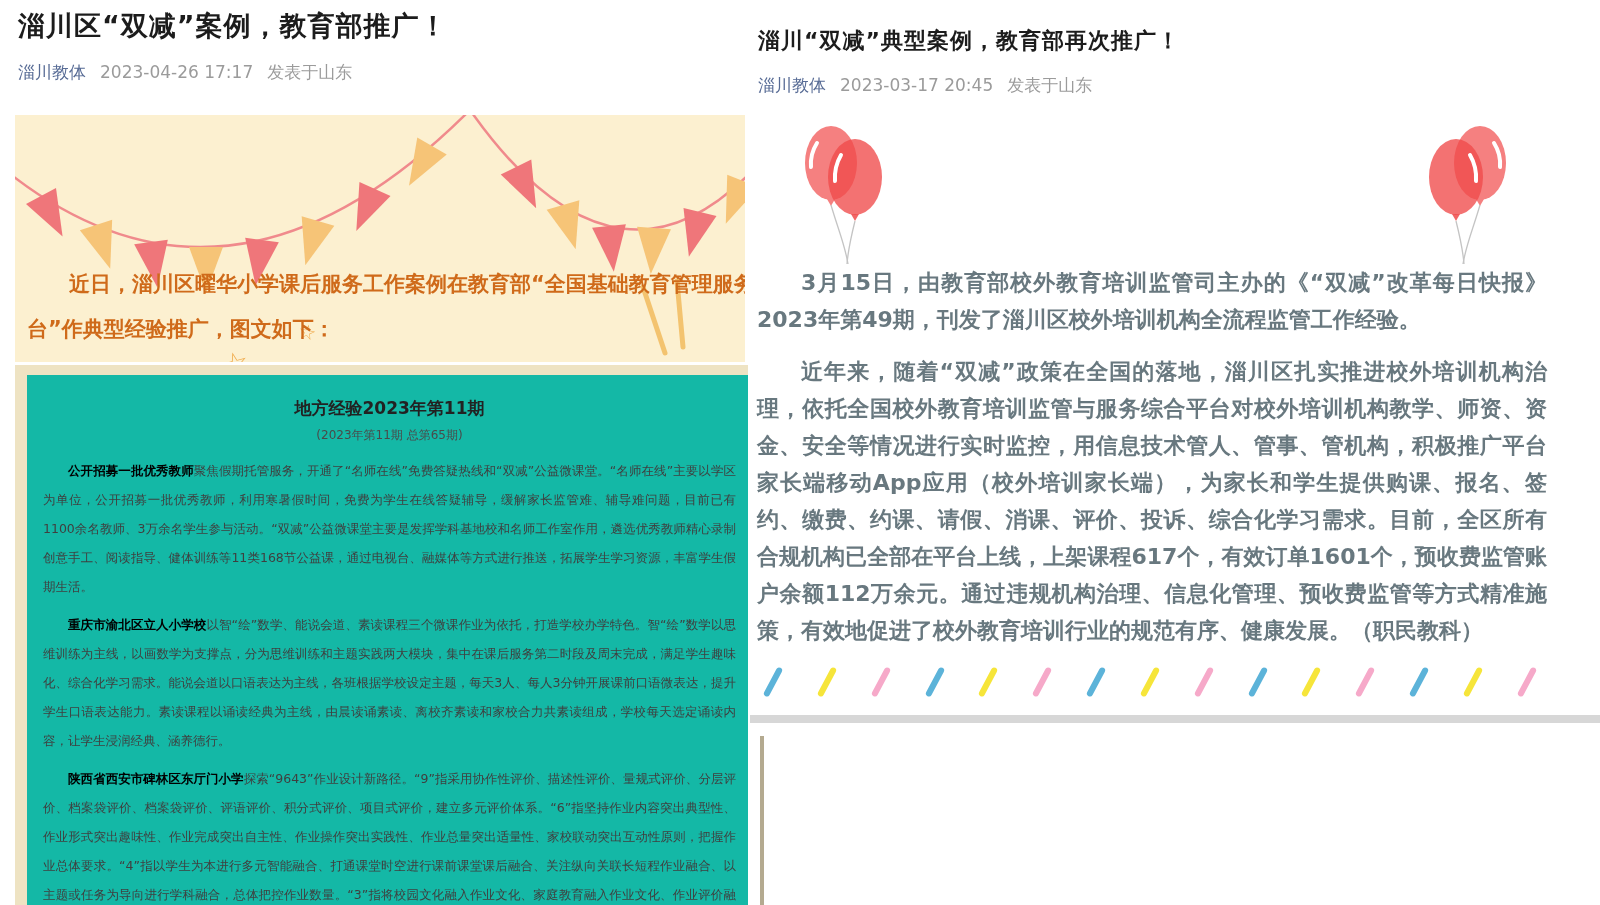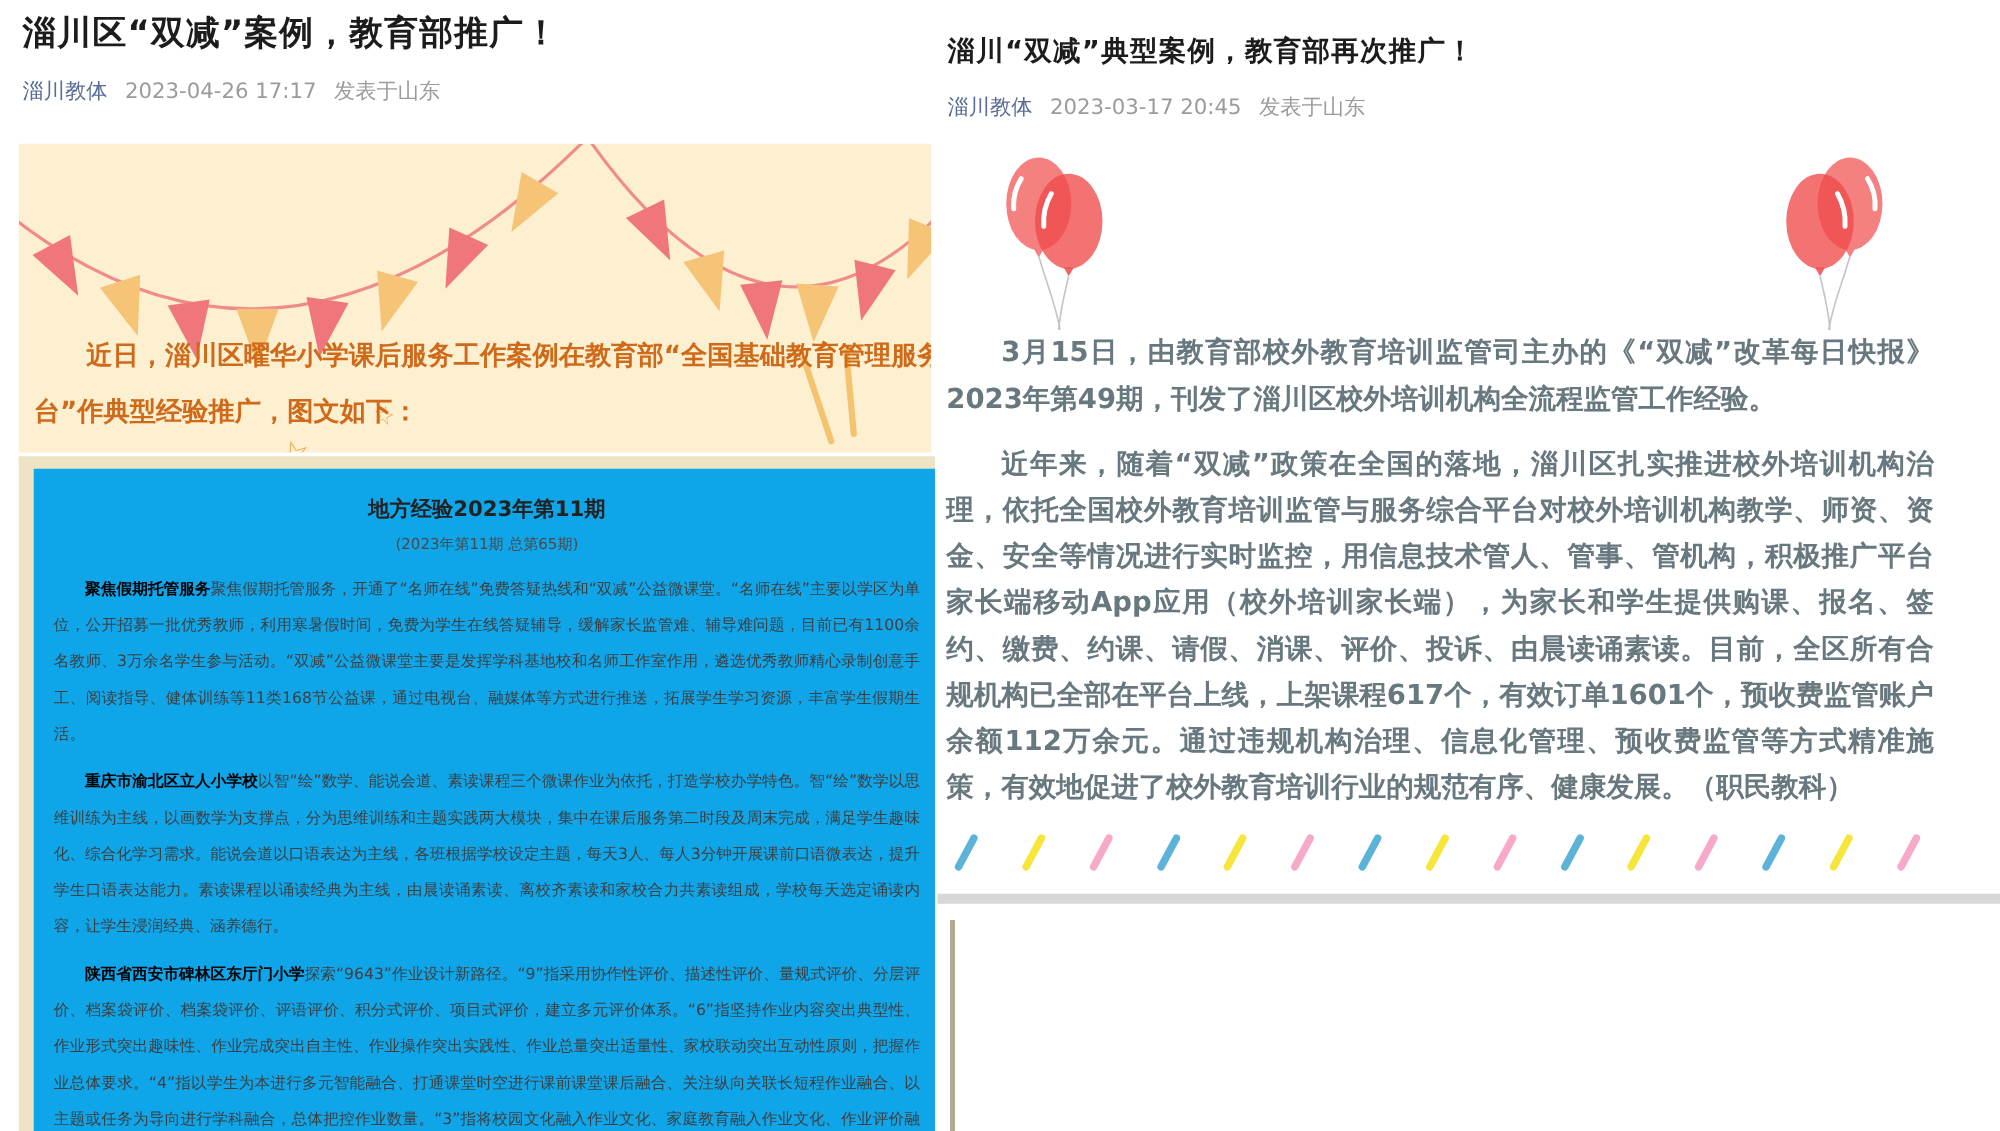--- a/index.html
+++ b/index.html
@@ -18,21 +18,21 @@
   .banner { position:absolute; left:15px; top:115px; width:730px; height:247px;
             background:#fcf0d0; overflow:hidden; }
   .banner svg { position:absolute; left:0; top:0; }
   .banner-text { position:absolute; left:12px; right:0; bottom:10px;
                  color:#cf6a1a; font-weight:bold; font-size:21px; line-height:45px; }
   .banner-text .bl1 { text-indent:2em; white-space:nowrap; overflow:hidden; }
   .banner-text .bl2 { white-space:nowrap; overflow:hidden; }
 
   .document { position:absolute; left:15px; top:365px; width:733px; height:540px;
               background:#eee3c3; overflow:hidden; }
-  .page { position:absolute; left:12px; top:10px; right:0; bottom:0; background:#0ea5e9;
+  .page { position:absolute; left:12px; top:10px; right:0; bottom:0; background:#14b8a6;
           padding:14px 12px 0 16px; font-size:12.5px; line-height:29px; color:#3f3f3f;
           text-align:justify; }
   .doc-title { text-align:center; font-weight:bold; font-size:17px; color:#222; line-height:30px; margin-top:4px; }
   .doc-sub { text-align:center; font-size:12px; color:#4a4a4a; line-height:24px; margin-bottom:6px; }
   .doc-para { text-indent:2em; margin-top:9px; }
   .doc-para b { color:#000; }
 
   
   .right-article { position:absolute; left:753px; top:0; width:847px; height:905px; background:#fff; }
   .right-article h1 { margin:26px 50px 0 5px; font-size:22px; font-weight:bold; color:#1c1c1c; letter-spacing:1px; }
@@ -106,21 +106,21 @@
       <div class="bl1">近日，淄川区曜华小学课后服务工作案例在教育部“全国基础教育管理服务平</div>
       <div class="bl2">台”作典型经验推广，图文如下：</div>
     </div>
   </div>
 
   <div class="document">
     <div class="page">
       <div class="doc-title">地方经验2023年第11期</div>
       <div class="doc-sub">(2023年第11期 总第65期)</div>
 
-      <p class="doc-para"><b>聚焦假期托管服务</b><span>聚焦假期托管服务，开通了“名师在线”免费答疑热线和“双减”公益微课堂。“名师在线”主要以学区为单位，公开招募一批优秀教师，利用寒暑假时间，免费为学生在线答疑辅导，缓解家长监管难、辅导难问题，目前已有1100余名教师、3万余名学生参与活动。“双减”公益微课堂主要是发挥学科基地校和名师工作室作用，遴选优秀教师精心录制创意手工、阅读指导、健体训练等11类168节公益课，通过电视台、融媒体等方式进行推送，拓展学生学习资源，丰富学生假期生活。</span></p>
+      <p class="doc-para"><b>公开招募一批优秀教师</b><span>聚焦假期托管服务，开通了“名师在线”免费答疑热线和“双减”公益微课堂。“名师在线”主要以学区为单位，公开招募一批优秀教师，利用寒暑假时间，免费为学生在线答疑辅导，缓解家长监管难、辅导难问题，目前已有1100余名教师、3万余名学生参与活动。“双减”公益微课堂主要是发挥学科基地校和名师工作室作用，遴选优秀教师精心录制创意手工、阅读指导、健体训练等11类168节公益课，通过电视台、融媒体等方式进行推送，拓展学生学习资源，丰富学生假期生活。</span></p>
 
       <p class="doc-para"><b>重庆市渝北区立人小学校</b><span>以智“绘”数学、能说会道、素读课程三个微课作业为依托，打造学校办学特色。智“绘”数学以思维训练为主线，以画数学为支撑点，分为思维训练和主题实践两大模块，集中在课后服务第二时段及周末完成，满足学生趣味化、综合化学习需求。能说会道以口语表达为主线，各班根据学校设定主题，每天3人、每人3分钟开展课前口语微表达，提升学生口语表达能力。素读课程以诵读经典为主线，由晨读诵素读、离校齐素读和家校合力共素读组成，学校每天选定诵读内容，让学生浸润经典、涵养德行。</span></p>
 
       <p class="doc-para"><b>陕西省西安市碑林区东厅门小学</b><span>探索“9643”作业设计新路径。“9”指采用协作性评价、描述性评价、量规式评价、分层评价、档案袋评价、档案袋评价、评语评价、积分式评价、项目式评价，建立多元评价体系。“6”指坚持作业内容突出典型性、作业形式突出趣味性、作业完成突出自主性、作业操作突出实践性、作业总量突出适量性、家校联动突出互动性原则，把握作业总体要求。“4”指以学生为本进行多元智能融合、打通课堂时空进行课前课堂课后融合、关注纵向关联长短程作业融合、以主题或任务为导向进行学科融合，总体把控作业数量。“3”指将校园文化融入作业文化、家庭教育融入作业文化、作业评价融入到作业文化，促进作业管理规范化。</span></p>
 
     </div>
   </div>
 </div>
 
 <div class="right-article">
@@ -147,21 +147,21 @@
       <ellipse cx="64" cy="60" rx="27" ry="38" fill="#ef4a4a" fill-opacity="0.78"></ellipse>
       <path d="M 50 38 q -7 12 -6 26" fill="none" stroke="#ffffff" stroke-width="4" stroke-linecap="round"></path>
       <polygon points="60,97 68,97 64,104" fill="#ef4a4a" fill-opacity="0.85"></polygon>
       <path d="M 40 88 C 47 112 54 128 57 147" fill="none" stroke="#c4c4c4" stroke-width="1.3"></path>
       <path d="M 64 104 C 60 120 57 134 56 147" fill="none" stroke="#c4c4c4" stroke-width="1.3"></path>
     </svg>
   </div>
 
   <div class="rbody">
     <p>3月15日，由教育部校外教育培训监管司主办的《“双减”改革每日快报》2023年第49期，刊发了淄川区校外培训机构全流程监管工作经验。</p>
-    <p>近年来，随着“双减”政策在全国的落地，淄川区扎实推进校外培训机构治理，依托全国校外教育培训监管与服务综合平台对校外培训机构教学、师资、资金、安全等情况进行实时监控，用信息技术管人、管事、管机构，积极推广平台家长端移动App应用（校外培训家长端），为家长和学生提供购课、报名、签约、缴费、约课、请假、消课、评价、投诉、由晨读诵素读。目前，全区所有合规机构已全部在平台上线，上架课程617个，有效订单1601个，预收费监管账户余额112万余元。通过违规机构治理、信息化管理、预收费监管等方式精准施策，有效地促进了校外教育培训行业的规范有序、健康发展。（职民教科）</p>
+    <p>近年来，随着“双减”政策在全国的落地，淄川区扎实推进校外培训机构治理，依托全国校外教育培训监管与服务综合平台对校外培训机构教学、师资、资金、安全等情况进行实时监控，用信息技术管人、管事、管机构，积极推广平台家长端移动App应用（校外培训家长端），为家长和学生提供购课、报名、签约、缴费、约课、请假、消课、评价、投诉、综合化学习需求。目前，全区所有合规机构已全部在平台上线，上架课程617个，有效订单1601个，预收费监管账户余额112万余元。通过违规机构治理、信息化管理、预收费监管等方式精准施策，有效地促进了校外教育培训行业的规范有序、健康发展。（职民教科）</p>
   </div>
 
   <div class="slashes">
     <i class="slash c1"></i>
       <i class="slash c2"></i>
       <i class="slash c3"></i>
     <i class="slash c1"></i>
       <i class="slash c2"></i>
       <i class="slash c3"></i>
     <i class="slash c1"></i>

